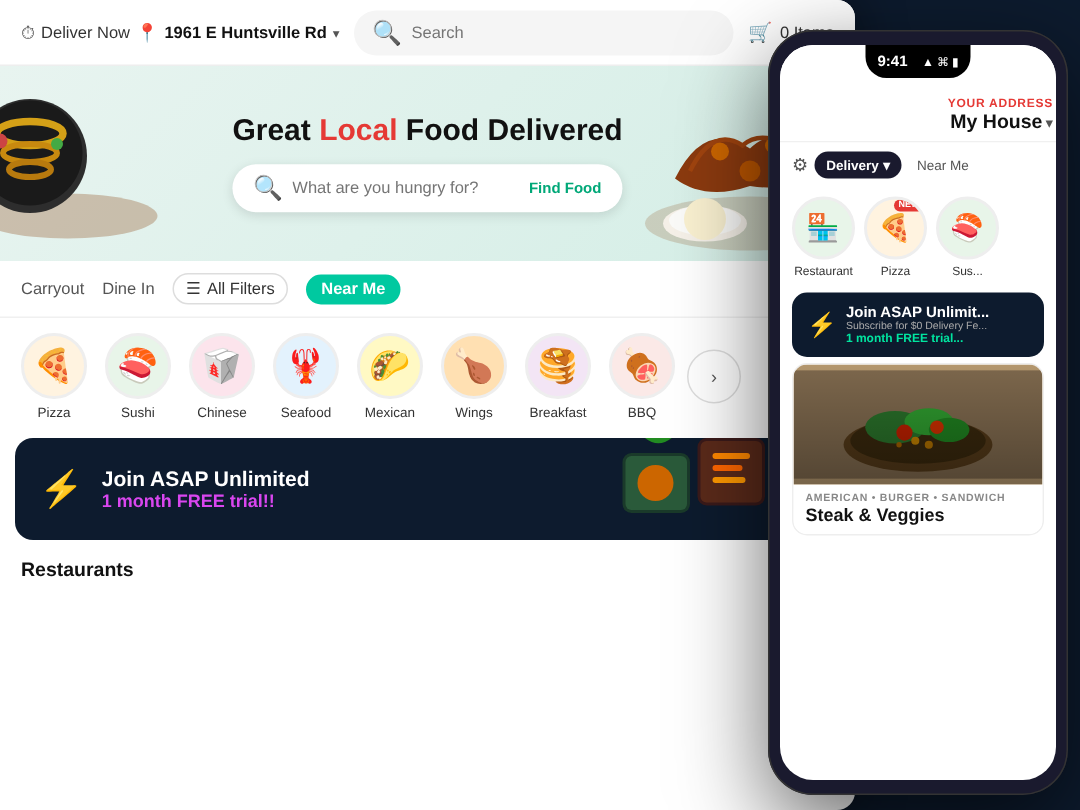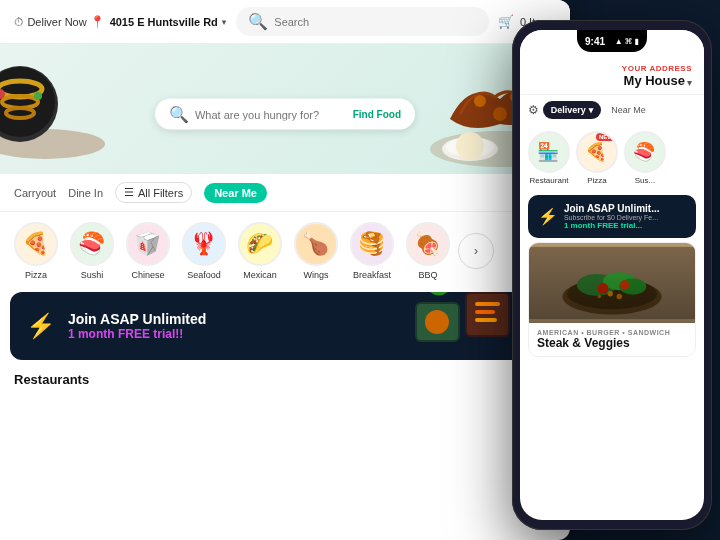--- a/index.html
+++ b/index.html
@@ -336,21 +336,21 @@
       border-radius: 22px;
       overflow: hidden;
       height: 100%;
       display: flex;
       flex-direction: column;
     }
 
     
     .phone-topbar {
       background: #fff;
-      padding: 34px 12px 6px;
+      padding: 34px 2px 6px;
       border-bottom: 1px solid #f0f0f0;
     }
     .phone-your-address {
       font-size: 8px;
       color: #e53935;
       font-weight: 700;
       text-align: right;
       letter-spacing: 0.5px;
     }
     .phone-address-row {
@@ -547,21 +547,21 @@
 </head>
 <body>
 
 <div class="web-panel">
 
   <div class="nav-bar">
     <div class="nav-deliver">
       <span class="clock-icon">⏱</span>
       <span>Deliver Now</span>
       <span class="pin-icon">📍</span>
-      <span class="addr">4015 E Huntsville Rd</span>
+      <span class="addr">1961 E Huntsville Rd</span>
       <span class="chevron">▾</span>
     </div>
     <div class="nav-search">
       <span>🔍</span>
       <input type="text" placeholder="Search" style="">
     </div>
     <div class="nav-cart">
       <span class="cart-icon">🛒</span>
       <span>0 Items</span>
     </div>
@@ -598,20 +598,23 @@
         <rect x="105" y="50" width="35" height="5" rx="2" fill="#ff6600"></rect>
         <rect x="112" y="58" width="25" height="4" rx="2" fill="#ff8800"></rect>
 
         <ellipse cx="50" cy="120" rx="28" ry="12" fill="#f5f0e8"></ellipse>
         <ellipse cx="50" cy="118" rx="24" ry="10" fill="#fafaf8"></ellipse>
         <circle cx="50" cy="117" r="14" fill="#f9f0d0"></circle>
       </svg>
     </div>
 
     <div class="hero-text">
+      <div class="hero-title">
+        <span>Great </span><span class="local">Local</span><span> Food Delivered</span>
+      </div>
       <div class="hero-search-bar">
         <span>🔍</span>
         <input type="text" placeholder="What are you hungry for?" style="">
         <button class="find-food-btn">Find Food</button>
       </div>
     </div>
   </div>
 
   <div class="filter-row">
     <span class="filter-tab">Carryout</span>

